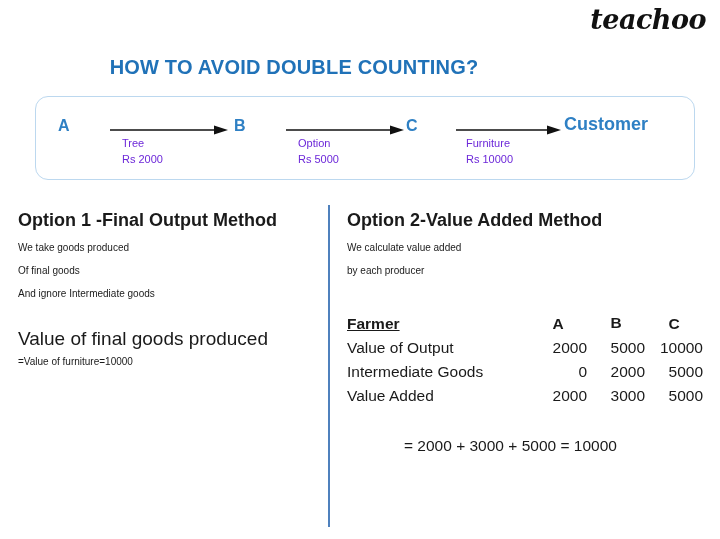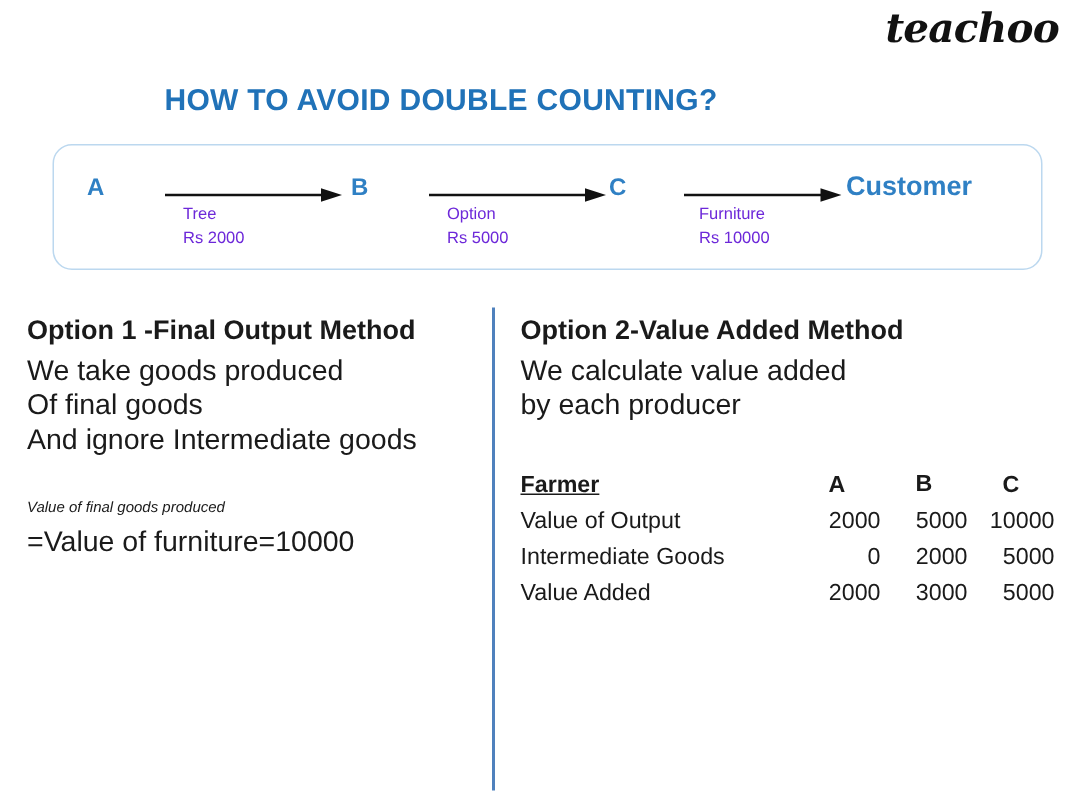--- a/index.html
+++ b/index.html
@@ -113,27 +113,26 @@
     top: 210px;
     width: 356px;
   }
   .option-heading {
     font-size: 18px;
     font-weight: bold;
     margin-bottom: 5px;
     white-space: nowrap;
   }
   .option-line {
+    font-size: 10px;
+    line-height: 23px;
+    white-space: nowrap;
+  }
+  .italic-line {
     font-size: 19px;
-    line-height: 23px;
-    white-space: nowrap;
-  }
-  .italic-line {
-    font-size: 10px;
-    font-style: italic;
     line-height: 23px;
     white-space: nowrap;
   }
   #final-value-block { margin-top: 22px; }
 
   
   #value-added-table {
     margin-top: 30px;
     border-collapse: collapse;
     font-size: 15.5px;
@@ -262,14 +261,15 @@
       <tr>
         <td class="row-head-cell">Value Added</td>
         <td class="num-cell">2000</td>
         <td class="num-cell">3000</td>
         <td class="num-cell">5000</td>
       </tr>
     </tbody>
   </table>
 
   <div id="total-block">
+    <div>= 2000 + 3000 + 5000 = 10000</div>
   </div>
 </div>
 
 </body></html>

